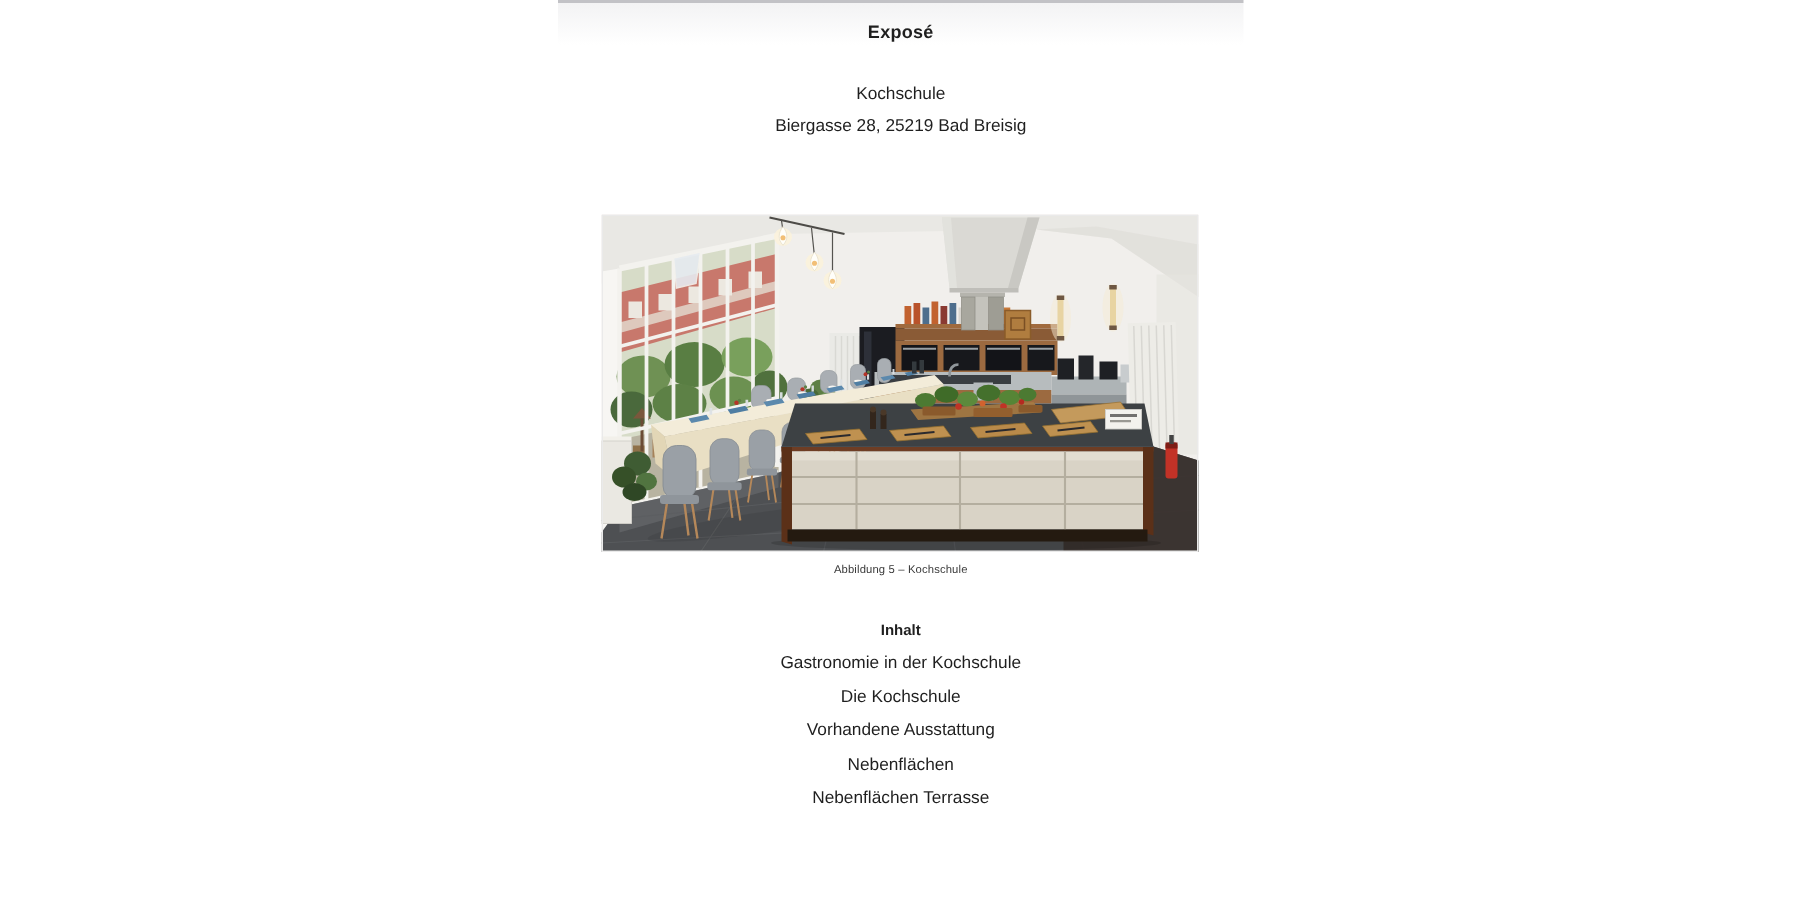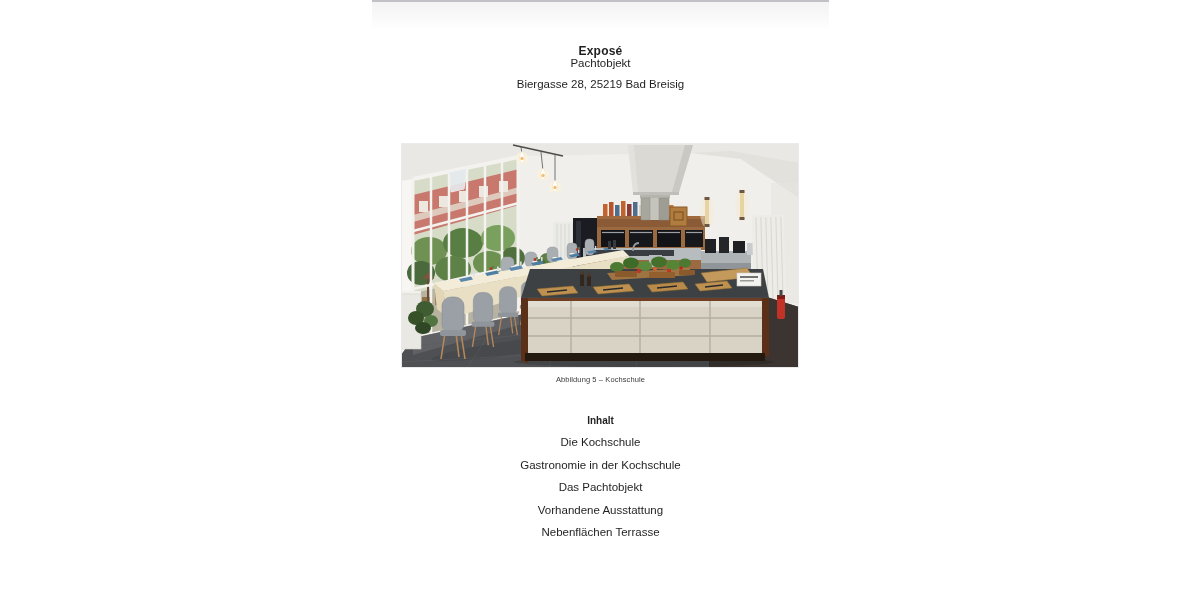--- a/index.html
+++ b/index.html
@@ -8,40 +8,40 @@
     font-family:"Liberation Sans", sans-serif;color:#1f1f1f;
     -webkit-font-smoothing:antialiased;
   }
   .doc-page{position:absolute;left:372px;top:0;width:457px;height:600px;background:#fff;}
   .page-top-edge{
     position:absolute;left:0;right:0;top:0;height:28px;
     border-top:2px solid #c2c2c6;
     background:linear-gradient(to bottom,#f3f3f4 0%, rgba(255,255,255,0) 100%);
   }
   .doc-title{position:absolute;top:14px;left:0;width:100%;text-align:center;
-    font-size:12px;font-weight:bold;letter-spacing:.2px;margin-top:30px;}
+    font-size:12px;font-weight:bold;letter-spacing:.2px;}
   .doc-sub{position:absolute;left:0;width:100%;text-align:center;font-size:11.5px;}
   .sub-name{top:57px;}
   .sub-address{top:78px;}
   .figure-wrap{position:absolute;top:143px;left:29px;width:398px;height:225px;}
   .figure-wrap svg{display:block;}
   .figure-caption{position:absolute;top:375px;left:0;width:100%;text-align:center;
     font-size:7.5px;color:#3a3a3a;letter-spacing:.1px;}
   .contents{position:absolute;top:411px;left:0;width:100%;text-align:center;}
   .contents-heading{font-size:10px;font-weight:bold;line-height:20px;}
   .contents-item{font-size:11.5px;line-height:22.6px;}
 </style>
 </head>
 <body>
 
 <div class="doc-page">
   <div class="page-top-edge"></div>
 
   <div class="doc-title">Exposé</div>
-  <div class="doc-sub sub-name">Pachtobjekt</div>
+  <div class="doc-sub sub-name">Kochschule</div>
   <div class="doc-sub sub-address">Biergasse 28, 25219 Bad Breisig</div>
 
   <div class="figure-wrap">
     <svg width="398" height="225" viewBox="0 0 398 225" role="img">
 
       <rect x="0" y="0" width="398" height="225" fill="#f1efec"></rect>
 
       <polygon points="0,0 398,0 398,55 340,16 290,10 118,13 0,46" fill="#e9e8e4"></polygon>
       <polygon points="290,10 340,16 398,55 398,20 330,8" fill="#dcdbd6" opacity="0.55"></polygon>
       <rect x="370" y="40" width="28" height="120" fill="#e6e4df" opacity="0.6"></rect>
@@ -397,19 +397,19 @@
       </g>
 
       <rect x="0.5" y="0.5" width="397" height="224" fill="none" stroke="#eaeaea" stroke-width="1"></rect>
     </svg>
   </div>
 
   <div class="figure-caption">Abbildung 5 – Kochschule</div>
 
   <div class="contents">
     <div class="contents-heading">Inhalt</div>
+    <div class="contents-item">Gastronomie in der Kochschule</div>
     <div class="contents-item">Die Kochschule</div>
-    <div class="contents-item">Gastronomie in der Kochschule</div>
-    <div class="contents-item">Das Pachtobjekt</div>
     <div class="contents-item">Vorhandene Ausstattung</div>
+    <div class="contents-item">Nebenflächen</div>
     <div class="contents-item">Nebenflächen Terrasse</div>
   </div>
 </div>
 
 </body></html>

